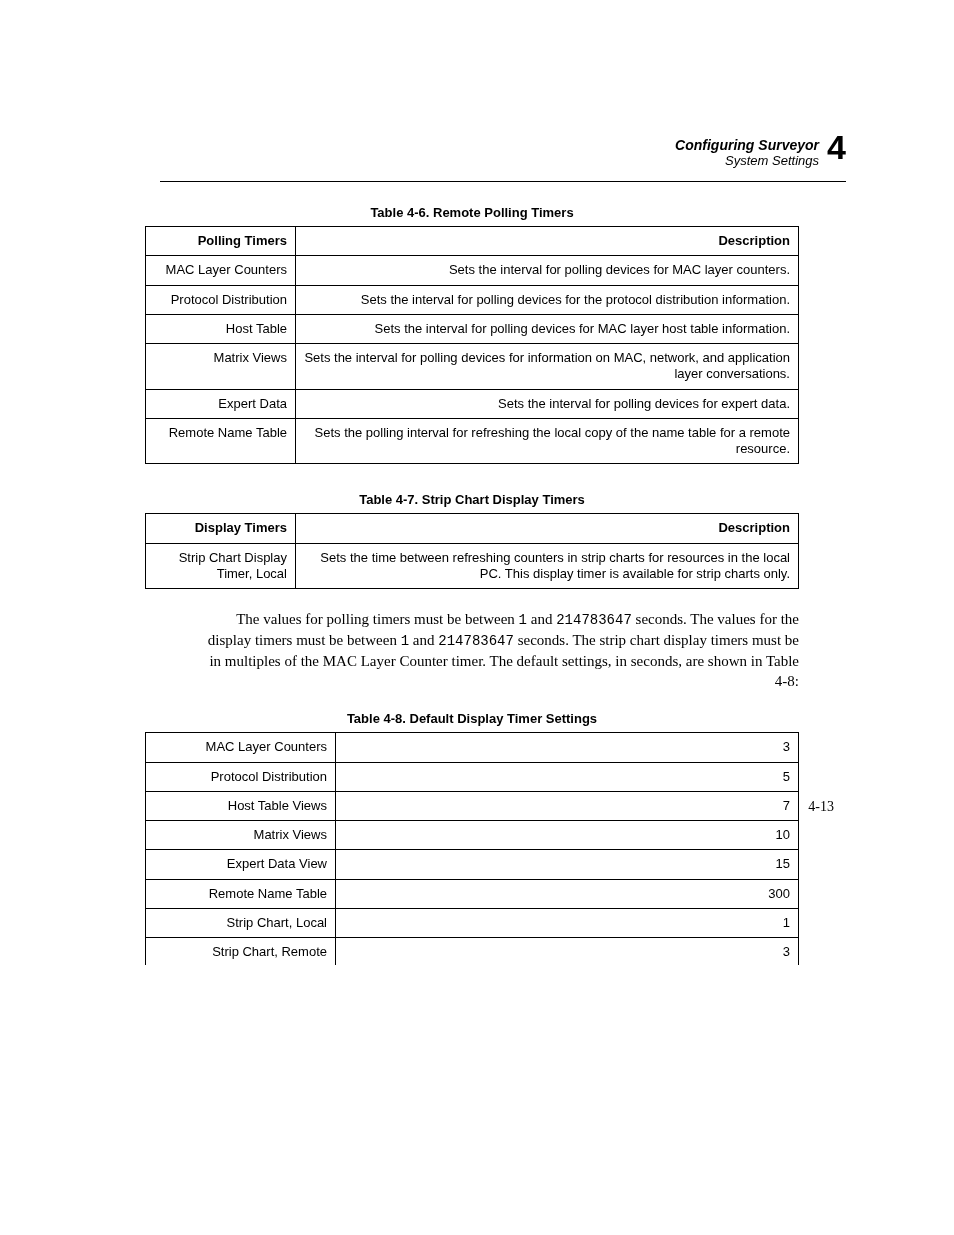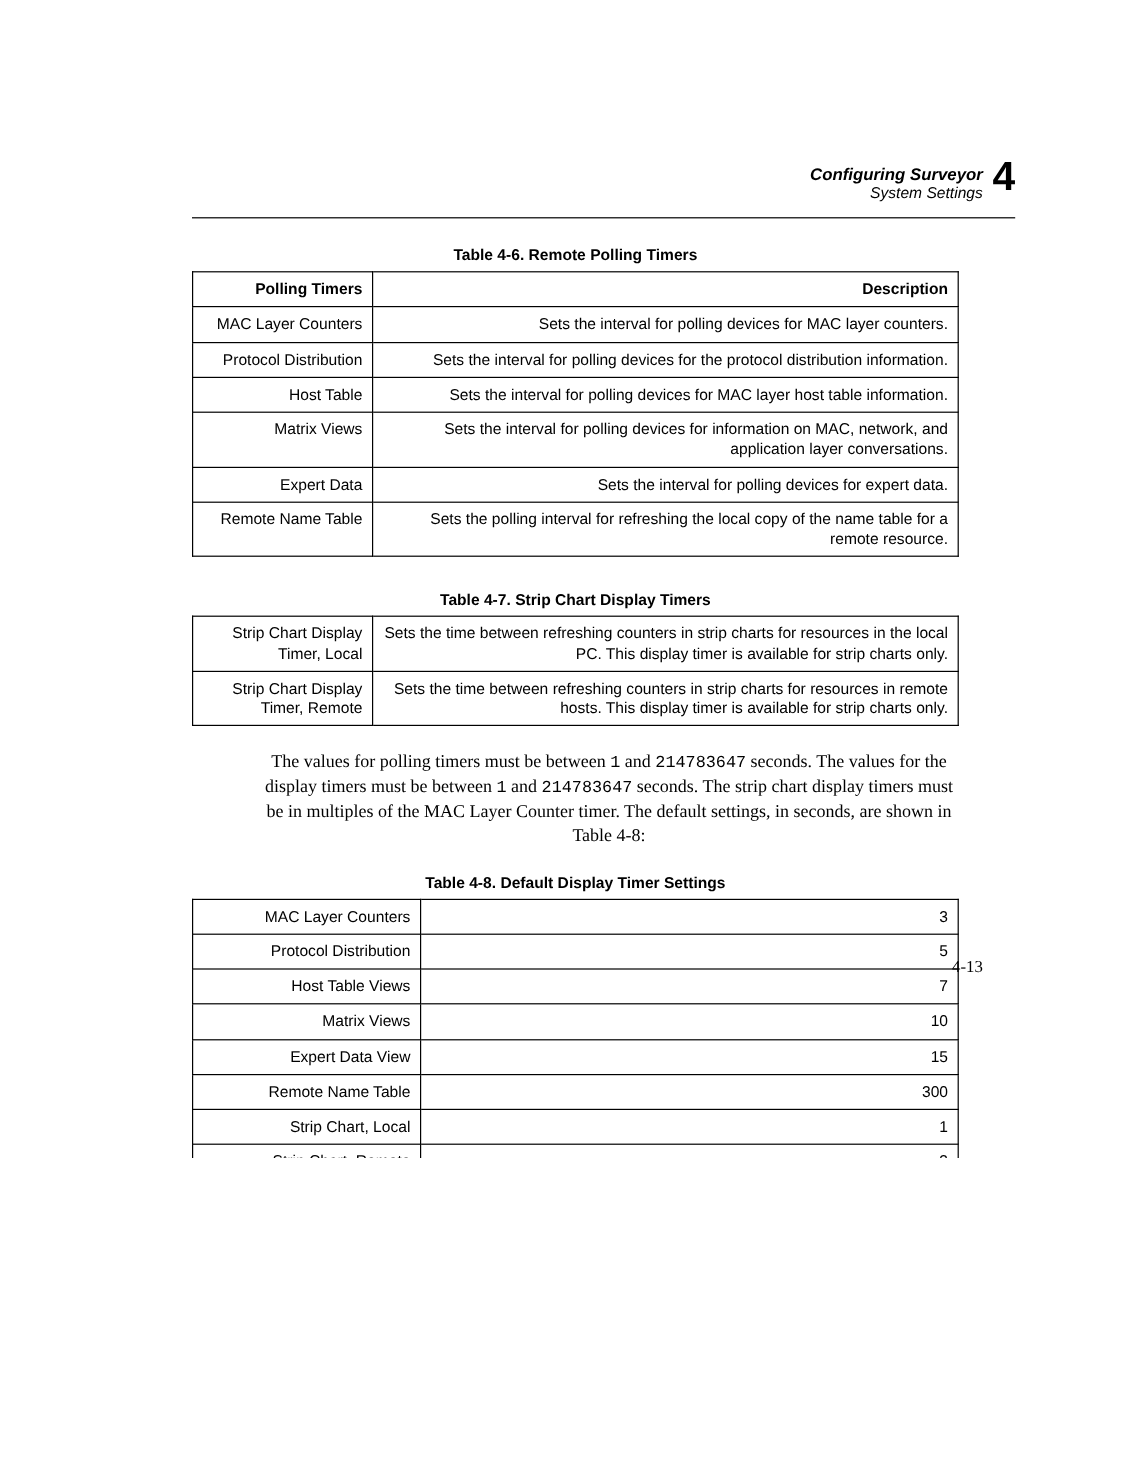--- a/index.html
+++ b/index.html
@@ -46,21 +46,21 @@
   }
   .head-rule {
     position: absolute;
     top: 181px;
     left: 160px;
     right: 108px;
     border-top: 1px solid #000;
   }
   .content {
     position: absolute;
-    left: 160px;
+    left: 145px;
     right: 155px;
     top: 205px;
   }
   .table-caption {
     font-family: Arial, Helvetica, sans-serif;
     font-weight: bold;
     font-size: 13px;
     text-align: center;
     margin: 0 0 6px 0;
   }
@@ -78,31 +78,31 @@
     line-height: 1.25;
   }
   table.tbl th {
     font-weight: bold;
   }
   .para {
     font-family: "Times New Roman", Times, serif;
     font-size: 15px;
     line-height: 1.35;
     margin: 0 0 0 56px;
-    text-align: center;
+    text-align: right;
   }
   .para code, .code {
     font-family: "Courier New", Courier, monospace;
     font-size: 14px;
   }
   .spacer-lg { height: 28px; }
   .spacer-md { height: 20px; }
   .page-number {
     position: absolute;
-    right: 135px;
+    right: 120px;
     bottom: 150px;
     font-family: "Times New Roman", Times, serif;
     font-size: 14px;
   }
   
   .t1 col.c1 { width: 150px; }
   .t2 col.c1 { width: 150px; }
   .t3 col.c1 { width: 190px; }
 </style>
 </head>
@@ -159,27 +159,27 @@
 
     <div class="spacer-lg"></div>
 
     <div class="table-caption">Table 4-7. Strip Chart Display Timers</div>
     <table class="tbl t2">
       <colgroup>
           <col class="c1">
           <col>
         </colgroup>
       <tbody>
+          <tr>
+        <th>Display Timers</th>
+        <th>Description</th>
+      </tr>
       <tr>
         <td>Strip Chart Display Timer, Local</td>
         <td>Sets the time between refreshing counters in strip charts for resources in the local PC. This display timer is available for strip charts only.</td>
-      </tr>
-      <tr>
-        <td>Strip Chart Display Timer, Remote</td>
-        <td>Sets the time between refreshing counters in strip charts for resources in remote hosts. This display timer is available for strip charts only.</td>
       </tr>
     </tbody>
       </table>
 
     <div class="spacer-md"></div>
 
     <p class="para">
       <span>The values for polling timers must be between </span><span class="code">1</span><span> and </span><span class="code">214783647</span><span> seconds. The values for the display timers must be between </span><span class="code">1</span><span> and </span><span class="code">214783647</span><span> seconds. The strip chart display timers must be in multiples of the MAC Layer Counter timer. The default settings, in seconds, are shown in Table 4-8:</span>
     </p>
 

